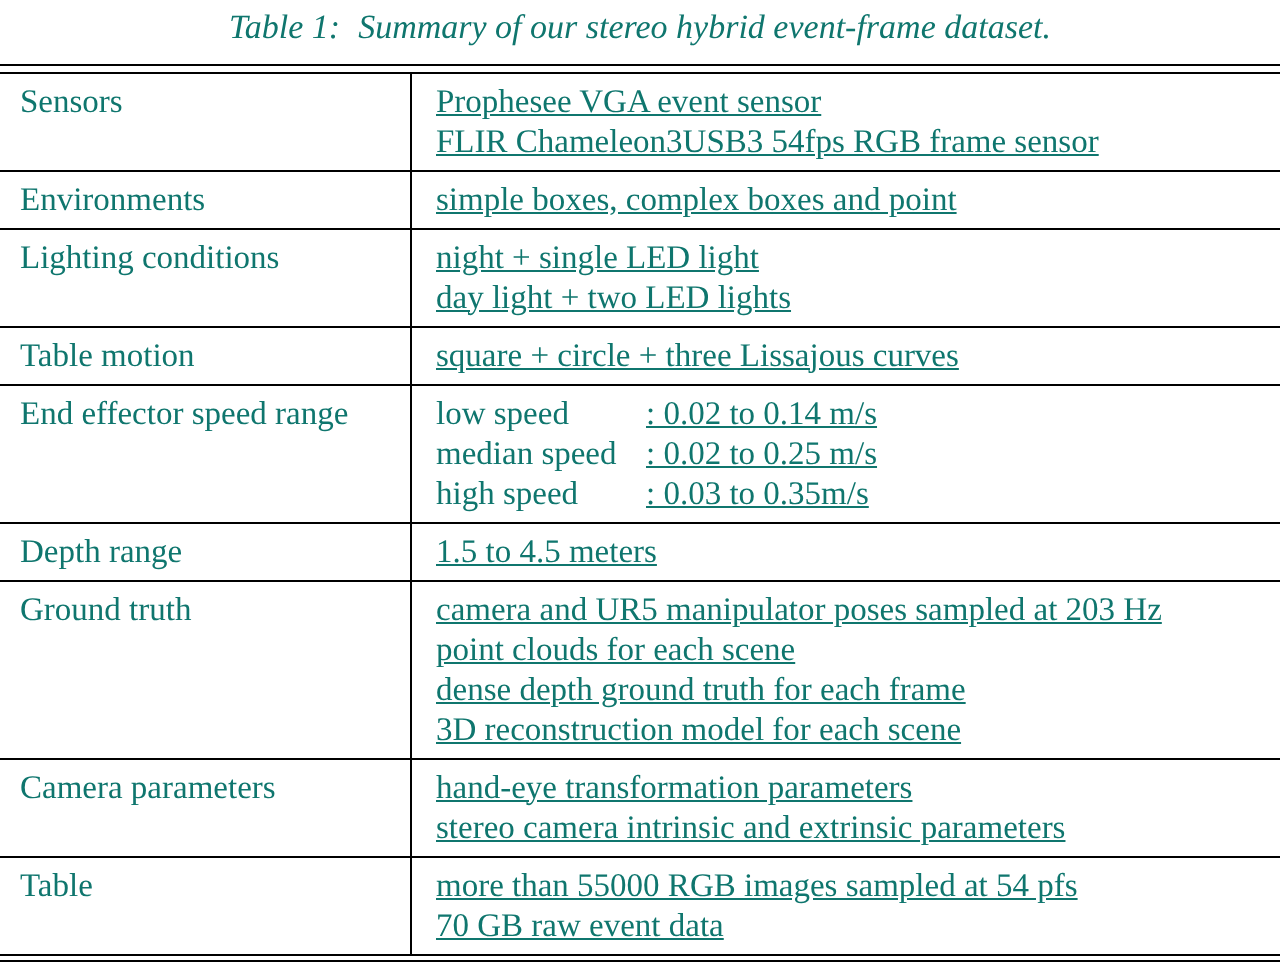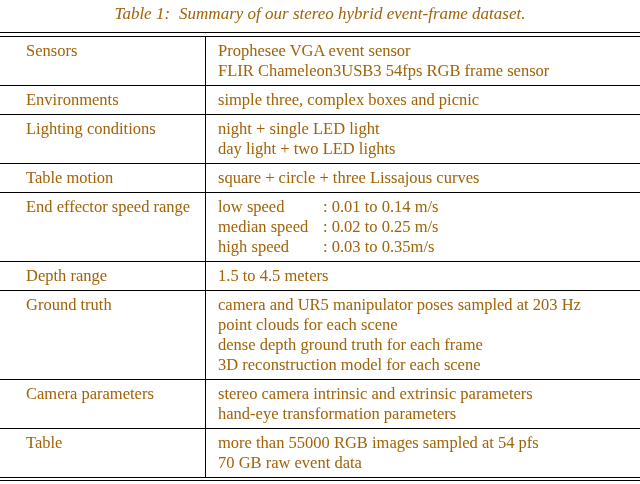--- a/index.html
+++ b/index.html
@@ -5,21 +5,21 @@
   html, body {
     margin: 0;
     padding: 0;
     background: #ffffff;
   }
   .page {
     position: relative;
     width: 640px;
     height: 484px;
     background: #ffffff;
-    color: #a16207;
+    color: #0f766e;
     font-family: "Liberation Serif", serif;
     font-size: 16.5px;
     line-height: 20px;
     overflow: hidden;
   }
   .caption {
     text-align: center;
     font-style: italic;
     font-size: 17px;
     padding-top: 4px;
@@ -37,28 +37,28 @@
     border-top: 1.5px solid #000000;
   }
   .row {
     display: flex;
     align-items: stretch;
   }
   .lbl {
     width: 205px;
     box-sizing: border-box;
     flex: 0 0 205px;
-    padding: 4px 4px 4px 26px;
+    padding: 4px 4px 4px 10px;
   }
   .val {
     flex: 1 1 auto;
     border-left: 1.5px solid #000000;
     padding: 4px 4px 4px 12px;
   }
-  .line { white-space: nowrap; }
+  .line { white-space: nowrap; text-decoration: underline; }
   .spd-name {
     display: inline-block;
     width: 105px;
   }
 </style>
 </head>
 <body>
 
 <div class="page">
 
@@ -76,21 +76,21 @@
         <div class="line">Prophesee VGA event sensor</div>
         <div class="line">FLIR Chameleon3USB3 54fps RGB frame sensor</div>
       </div>
     </div>
 
     <div class="rule"></div>
 
     <div class="row">
       <div class="lbl">Environments</div>
       <div class="val">
-        <div class="line">simple three, complex boxes and picnic</div>
+        <div class="line">simple boxes, complex boxes and point</div>
       </div>
     </div>
 
     <div class="rule"></div>
 
     <div class="row">
       <div class="lbl">Lighting conditions</div>
       <div class="val">
         <div class="line">night + single LED light</div>
         <div class="line">day light + two LED lights</div>
@@ -104,21 +104,21 @@
       <div class="val">
         <div class="line">square + circle + three Lissajous curves</div>
       </div>
     </div>
 
     <div class="rule"></div>
 
     <div class="row">
       <div class="lbl">End effector speed range</div>
       <div class="val">
-        <div class="line"><span class="spd-name">low speed</span><span class="spd-range">: 0.01 to 0.14 m/s</span></div>
+        <div class="line"><span class="spd-name">low speed</span><span class="spd-range">: 0.02 to 0.14 m/s</span></div>
         <div class="line"><span class="spd-name">median speed</span><span class="spd-range">: 0.02 to 0.25 m/s</span></div>
         <div class="line"><span class="spd-name">high speed</span><span class="spd-range">: 0.03 to 0.35m/s</span></div>
       </div>
     </div>
 
     <div class="rule"></div>
 
     <div class="row">
       <div class="lbl">Depth range</div>
       <div class="val">
@@ -136,22 +136,22 @@
         <div class="line">dense depth ground truth for each frame</div>
         <div class="line">3D reconstruction model for each scene</div>
       </div>
     </div>
 
     <div class="rule"></div>
 
     <div class="row">
       <div class="lbl">Camera parameters</div>
       <div class="val">
+        <div class="line">hand-eye transformation parameters</div>
         <div class="line">stereo camera intrinsic and extrinsic parameters</div>
-        <div class="line">hand-eye transformation parameters</div>
       </div>
     </div>
 
     <div class="rule"></div>
 
     <div class="row">
       <div class="lbl">Table</div>
       <div class="val">
         <div class="line">more than 55000 RGB images sampled at 54 pfs</div>
         <div class="line">70 GB raw event data</div>

